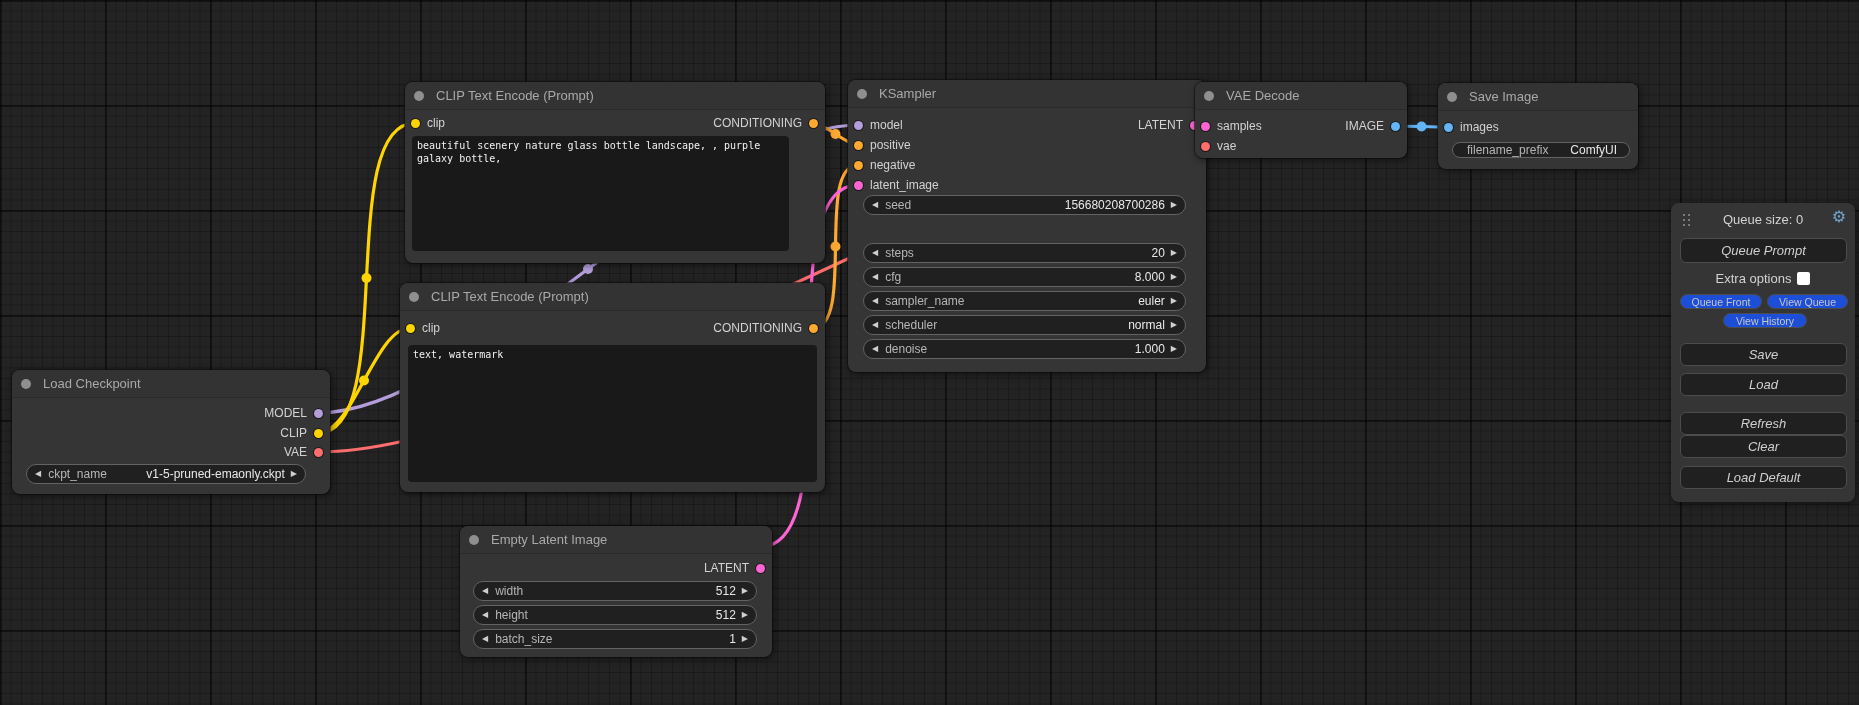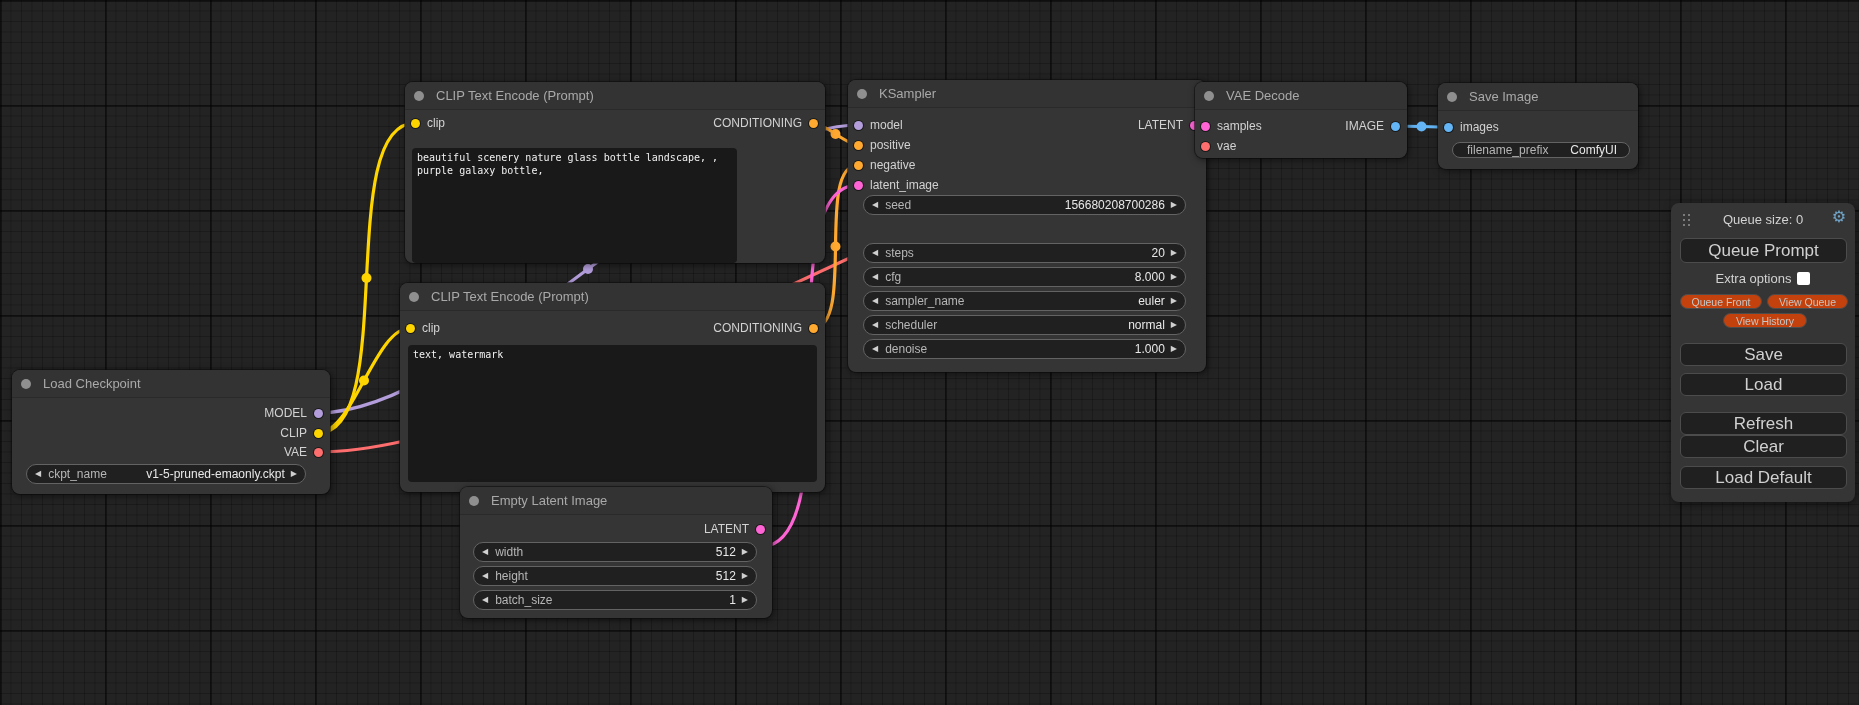--- a/index.html
+++ b/index.html
@@ -52,22 +52,22 @@
     background:#353535; border-radius:8px; z-index:3;
     box-shadow:2px 2px 10px rgba(0,0,0,.5); }
   .qsize { position:absolute; top:9px; left:0; right:0; text-align:center; font-size:13px; color:#d2d2d2; }
   .gear { position:absolute; top:6px; right:9px; font-size:16px; line-height:1;
     font-family:"DejaVu Sans",sans-serif; }
   .handle { position:absolute; left:12px; top:11px; width:8px; height:13px; }
   .handle i { position:absolute; left:0; top:0; width:2px; height:2px; background:#929292; border-radius:50%;
     box-shadow:0 5px 0 #929292, 0 10px 0 #929292, 5px 0 0 #929292, 5px 5px 0 #929292, 5px 10px 0 #929292; }
   .btn { position:absolute; left:9px; width:167px; height:23px; background:#202020;
     border:1px solid #4c4c4c; border-radius:6px; color:#d0d0d0;
-    display:flex; align-items:center; justify-content:center; font-size:17px; }
-  .btn-sm { position:absolute; height:15px; background:#c2410c; border:1px solid #4c4c4c;
+    display:flex; align-items:center; justify-content:center; font-size:13px;font-style:italic; }
+  .btn-sm { position:absolute; height:15px; background:#1d4ed8; border:1px solid #4c4c4c;
     border-radius:8px; color:#c6c6c6; display:flex; align-items:center; justify-content:center; font-size:10.5px; }
   .extra { position:absolute; top:68px; left:0; right:0; display:flex; align-items:center;
     justify-content:center; gap:6px; font-size:13px; color:#d2d2d2; }
   .checkbox { width:13px; height:13px; background:#ffffff; border-radius:2px; flex:none; }
 </style>
 </head>
 <body>
 
 <div class="canvas">
 
@@ -123,21 +123,21 @@
       <span class="ttext">CLIP Text Encode (Prompt)</span>
     </div>
     <div class="port in" style="top:33px;">
       <span class="pdot" style="background: rgb(255, 213, 0);"></span>
       <span class="plabel">clip</span>
     </div>
     <div class="port out" style="top:33px;">
       <span class="plabel">CONDITIONING</span>
       <span class="pdot" style="background: rgb(255, 169, 49);"></span>
     </div>
-    <div class="textarea" style="left:7px;top:66px;width:325px;height:115px;">beautiful scenery nature glass bottle landscape, , purple galaxy bottle,</div>
+    <div class="textarea" style="left:7px;top:54px;width:377px;height:115px;">beautiful scenery nature glass bottle landscape, , purple galaxy bottle,</div>
   </div>
 
   <div class="node" style="left:400px;top:283px;width:425px;height:209px;">
     <div class="title">
       <span class="tdot"></span>
       <span class="ttext">CLIP Text Encode (Prompt)</span>
     </div>
     <div class="port in" style="top:37px;">
       <span class="pdot" style="background: rgb(255, 213, 0);"></span>
       <span class="plabel">clip</span>
@@ -205,21 +205,21 @@
       <span class="warrow right">▶</span>
     </div>
     <div class="widget" style="top:259px;left:15px;right:20px;">
       <span class="warrow left">◀</span>
       <span class="wlabel">denoise</span>
       <span class="wvalue">1.000</span>
       <span class="warrow right">▶</span>
     </div>
   </div>
 
-  <div class="node" style="left:460px;top:487px;width:312px;height:131px;">
+  <div class="node" style="left:460px;top:526px;width:312px;height:131px;">
     <div class="title">
       <span class="tdot"></span>
       <span class="ttext">Empty Latent Image</span>
     </div>
     <div class="port out" style="top:34px;">
       <span class="plabel">LATENT</span>
       <span class="pdot" style="background: rgb(255, 100, 213);"></span>
     </div>
     <div class="widget" style="top:55px;left:13px;right:15px;">
       <span class="warrow left">◀</span>

